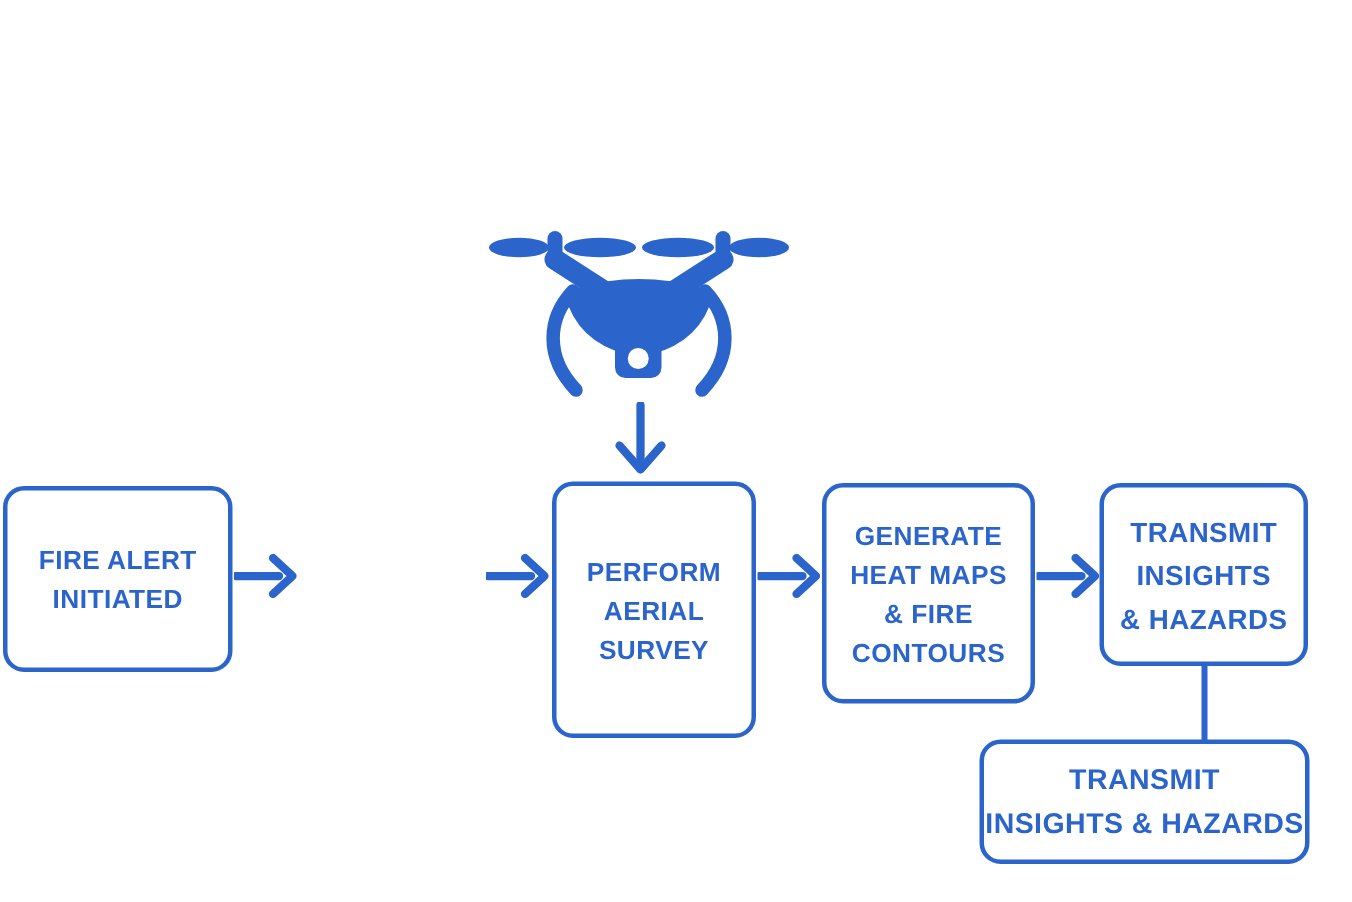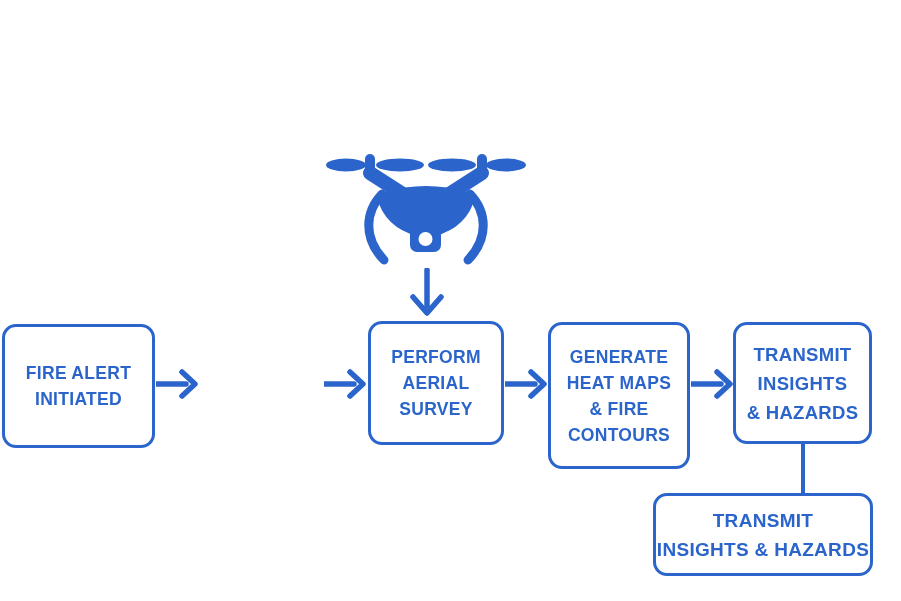--- a/index.html
+++ b/index.html
@@ -54,21 +54,21 @@
   .flow-box .box-label {
     color: var(--accent);
     font-weight: 700;
     font-size: 17.5px;
     line-height: 26px;
     letter-spacing: 0.3px;
     white-space: pre-line;
   }
   .box-1 { left: 2px;   top: 324px; width: 153px; height: 124px; }
   .box-2 { left: 200px; top: 324px; width: 122px; height: 119px; }
-  .box-3 { left: 368px; top: 321px; width: 136px; height: 124px; }
+  .box-3 { left: 368px; top: 321px; width: 136px; height: 171px; }
   .box-4 { left: 548px; top: 322px; width: 142px; height: 147px; }
   .box-5 { left: 733px; top: 322px; width: 139px; height: 122px; }
   .box-6 { left: 653px; top: 493px; width: 220px; height: 83px; }
   .box-5 .box-label { font-size: 18.5px; line-height: 29px; }
   .box-6 .box-label { font-size: 19px;   line-height: 29px; }
   .h-arrow {
     position: absolute;
     top: 369px;
   }
   .arrow-1 { left: 156px; }

